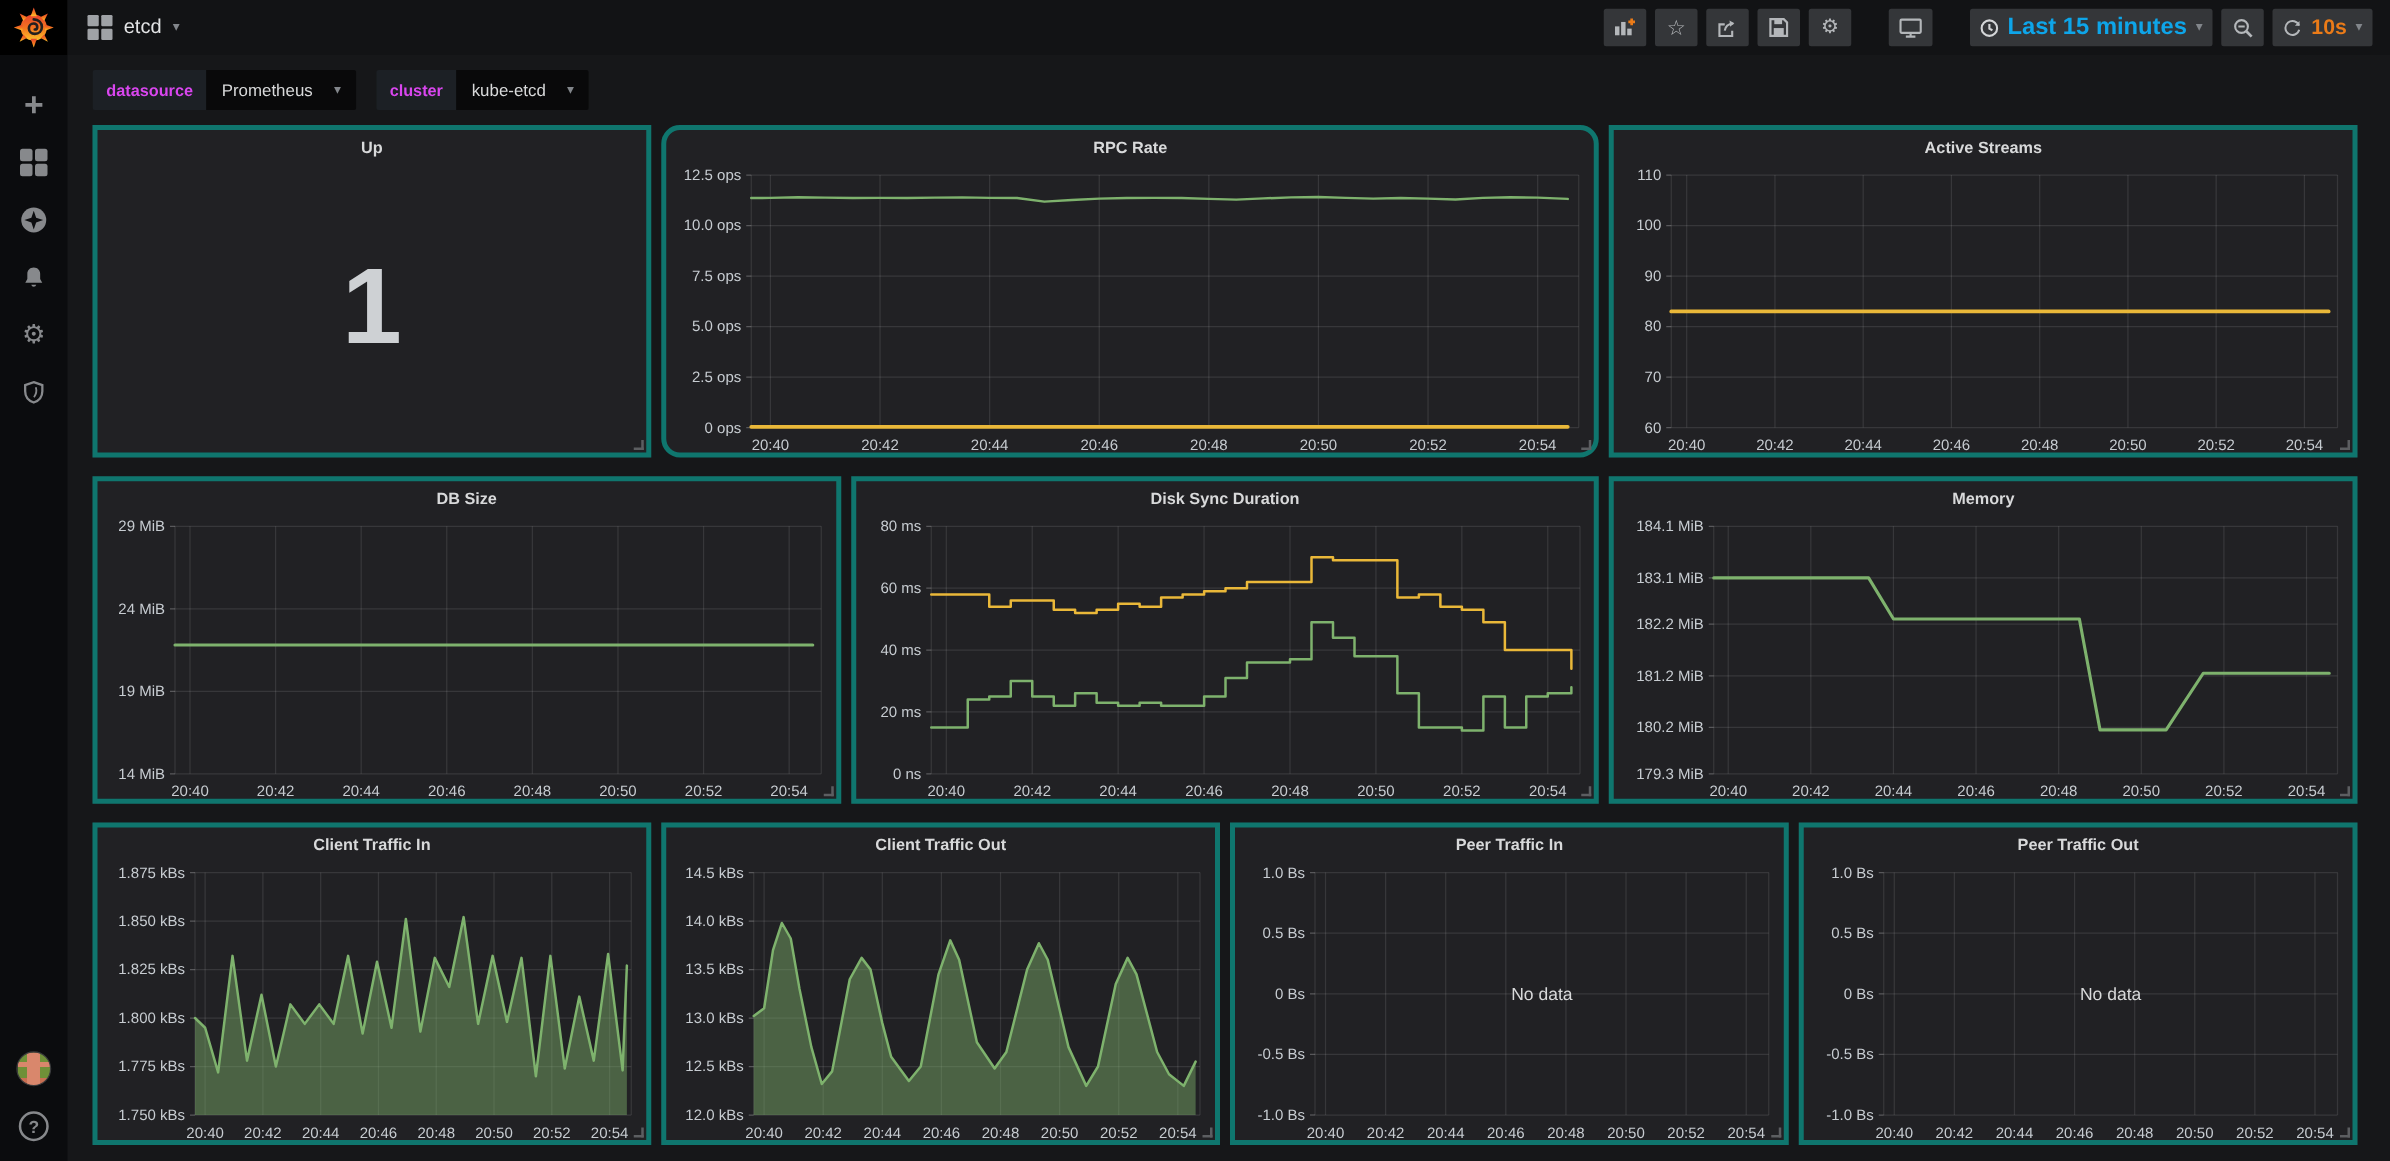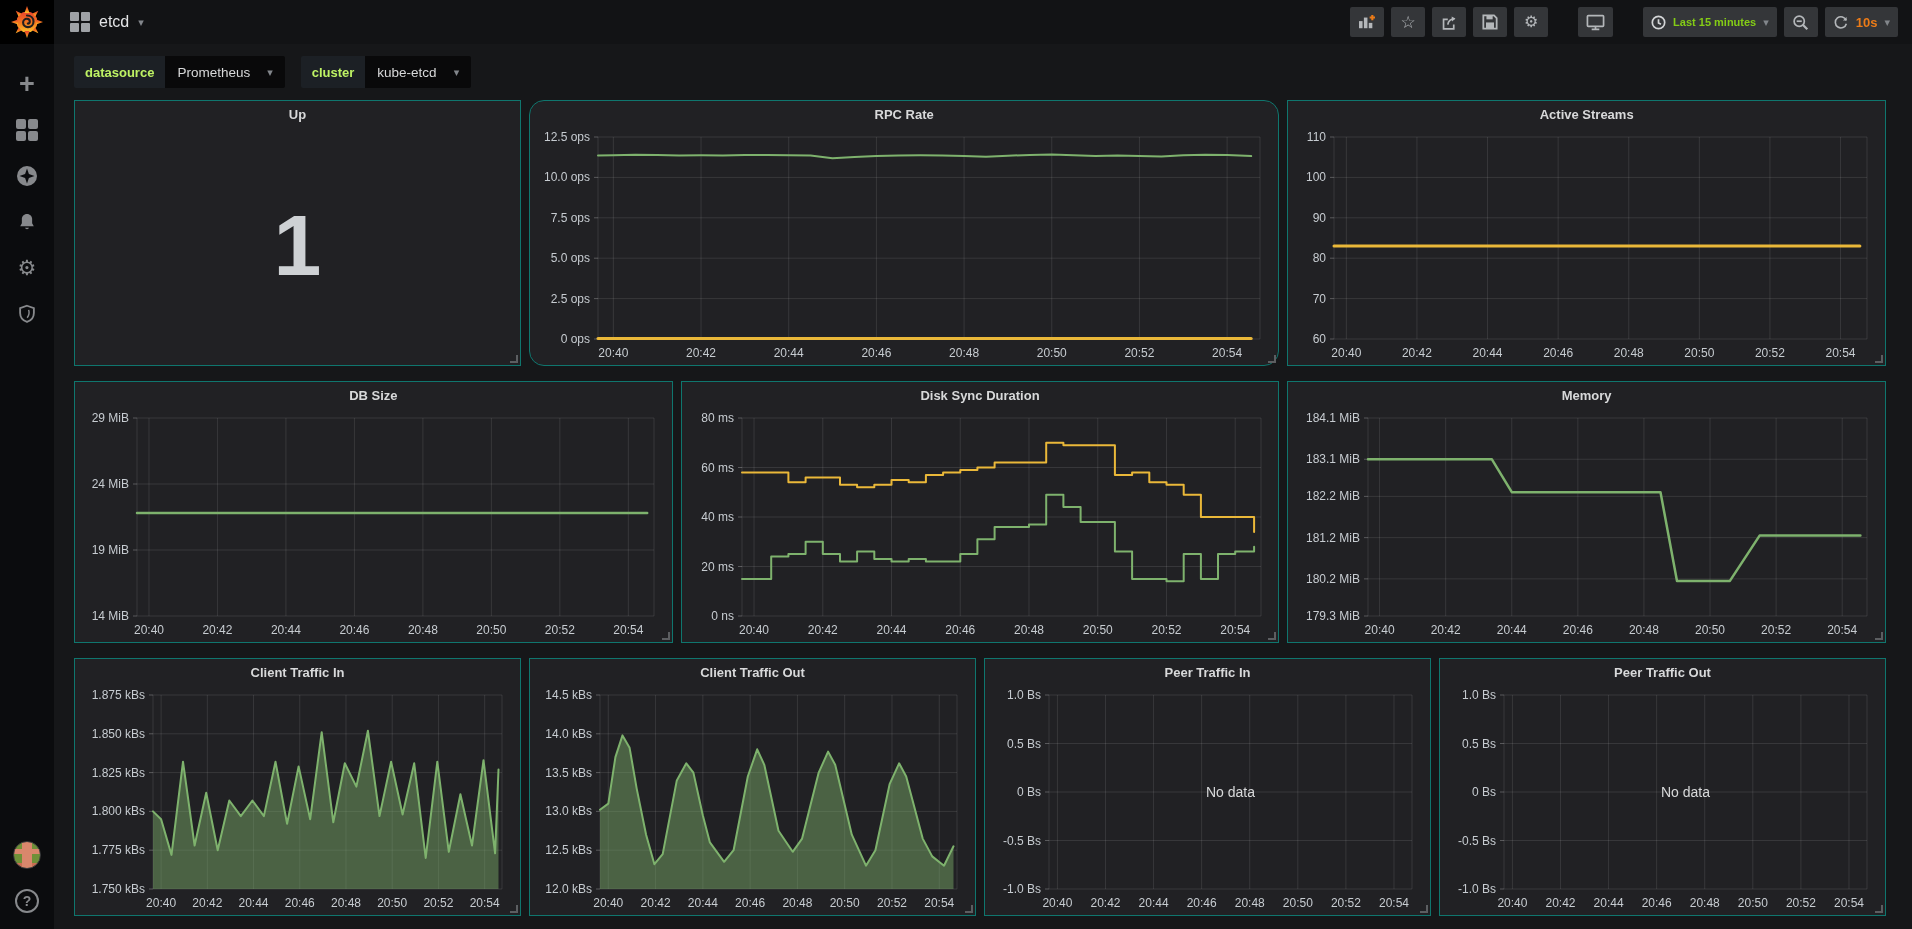--- a/index.html
+++ b/index.html
@@ -35,36 +35,36 @@
   .dash-icon div { background:#9fa2a6; border-radius:1px; }
   .dash-title { color:#e3e4e6; font-size:16px; font-weight:500; }
   .caret { color:#82868b; font-size:11px; line-height:1; }
   .nav-right { margin-left:auto; display:flex; align-items:center; gap:7px; }
   .nav-gap { width:16px; }
   .nav-btn { height:30px; min-width:34px; padding:0 8px; background:#343639; border-radius:2px;
     display:flex; align-items:center; justify-content:center; gap:7px; color:#b4b7ba; cursor:pointer; }
   .nav-btn svg { display:block; }
   .glyph-star { font-size:17px; line-height:1; }
   .glyph-gear { font-size:16px; line-height:1; }
-  .timepick-text { color:#84cc16; font-size:11px; font-weight:600; white-space:nowrap; }
-  .refresh-text { font-size:13px; font-weight:700; }
+  .timepick-text { color:#0ea5e9; font-size:19px; font-weight:600; white-space:nowrap; }
+  .refresh-text { font-size:17px; font-weight:700; }
 
   
   .submenu { padding:12px 20px; display:flex; gap:16px; flex-shrink:0; }
   .var-chip { display:flex; height:32px; border-radius:2px; overflow:hidden; }
-  .var-label { background:#1c2025; color:#bef264; font-size:13px; font-weight:700;
+  .var-label { background:#1c2025; color:#d946ef; font-size:13px; font-weight:700;
     display:flex; align-items:center; padding:0 11px; cursor:default; }
   .var-value { background:#09090a; color:#d8d9da; font-size:13.5px;
     display:flex; align-items:center; gap:17px; padding:0 12px; cursor:pointer; }
 
   
   .grid { display:grid; grid-template-columns:repeat(24,1fr); grid-template-rows:266px 262px 258px;
     gap:15px 8px; padding:0 26px 0 20px; }
   .c6 { grid-column:span 6; } .c8 { grid-column:span 8; } .c10 { grid-column:span 10;border-radius:15px; }
-  .panel { position:relative; background:#212124; border:1px solid #0f766e; }
+  .panel { position:relative; background:#212124; border:4px solid #0f766e; }
   .panel-title { height:26px; display:flex; align-items:center; justify-content:center;
     color:#d8d9da; font-size:13px; font-weight:700; cursor:pointer; }
   .panel-body { position:absolute; top:26px; left:4px; right:4px; bottom:2px; }
   .big-value { position:absolute; inset:0; display:flex; align-items:center; justify-content:center;
     color:#ced1d4; font-size:86px; font-weight:600; }
   .resize-handle { position:absolute; right:2px; bottom:2px; width:8px; height:8px;
     border-right:2px solid #5c5e61; border-bottom:2px solid #5c5e61; cursor:nwse-resize; }
 </style>
 </head>
 <body>

